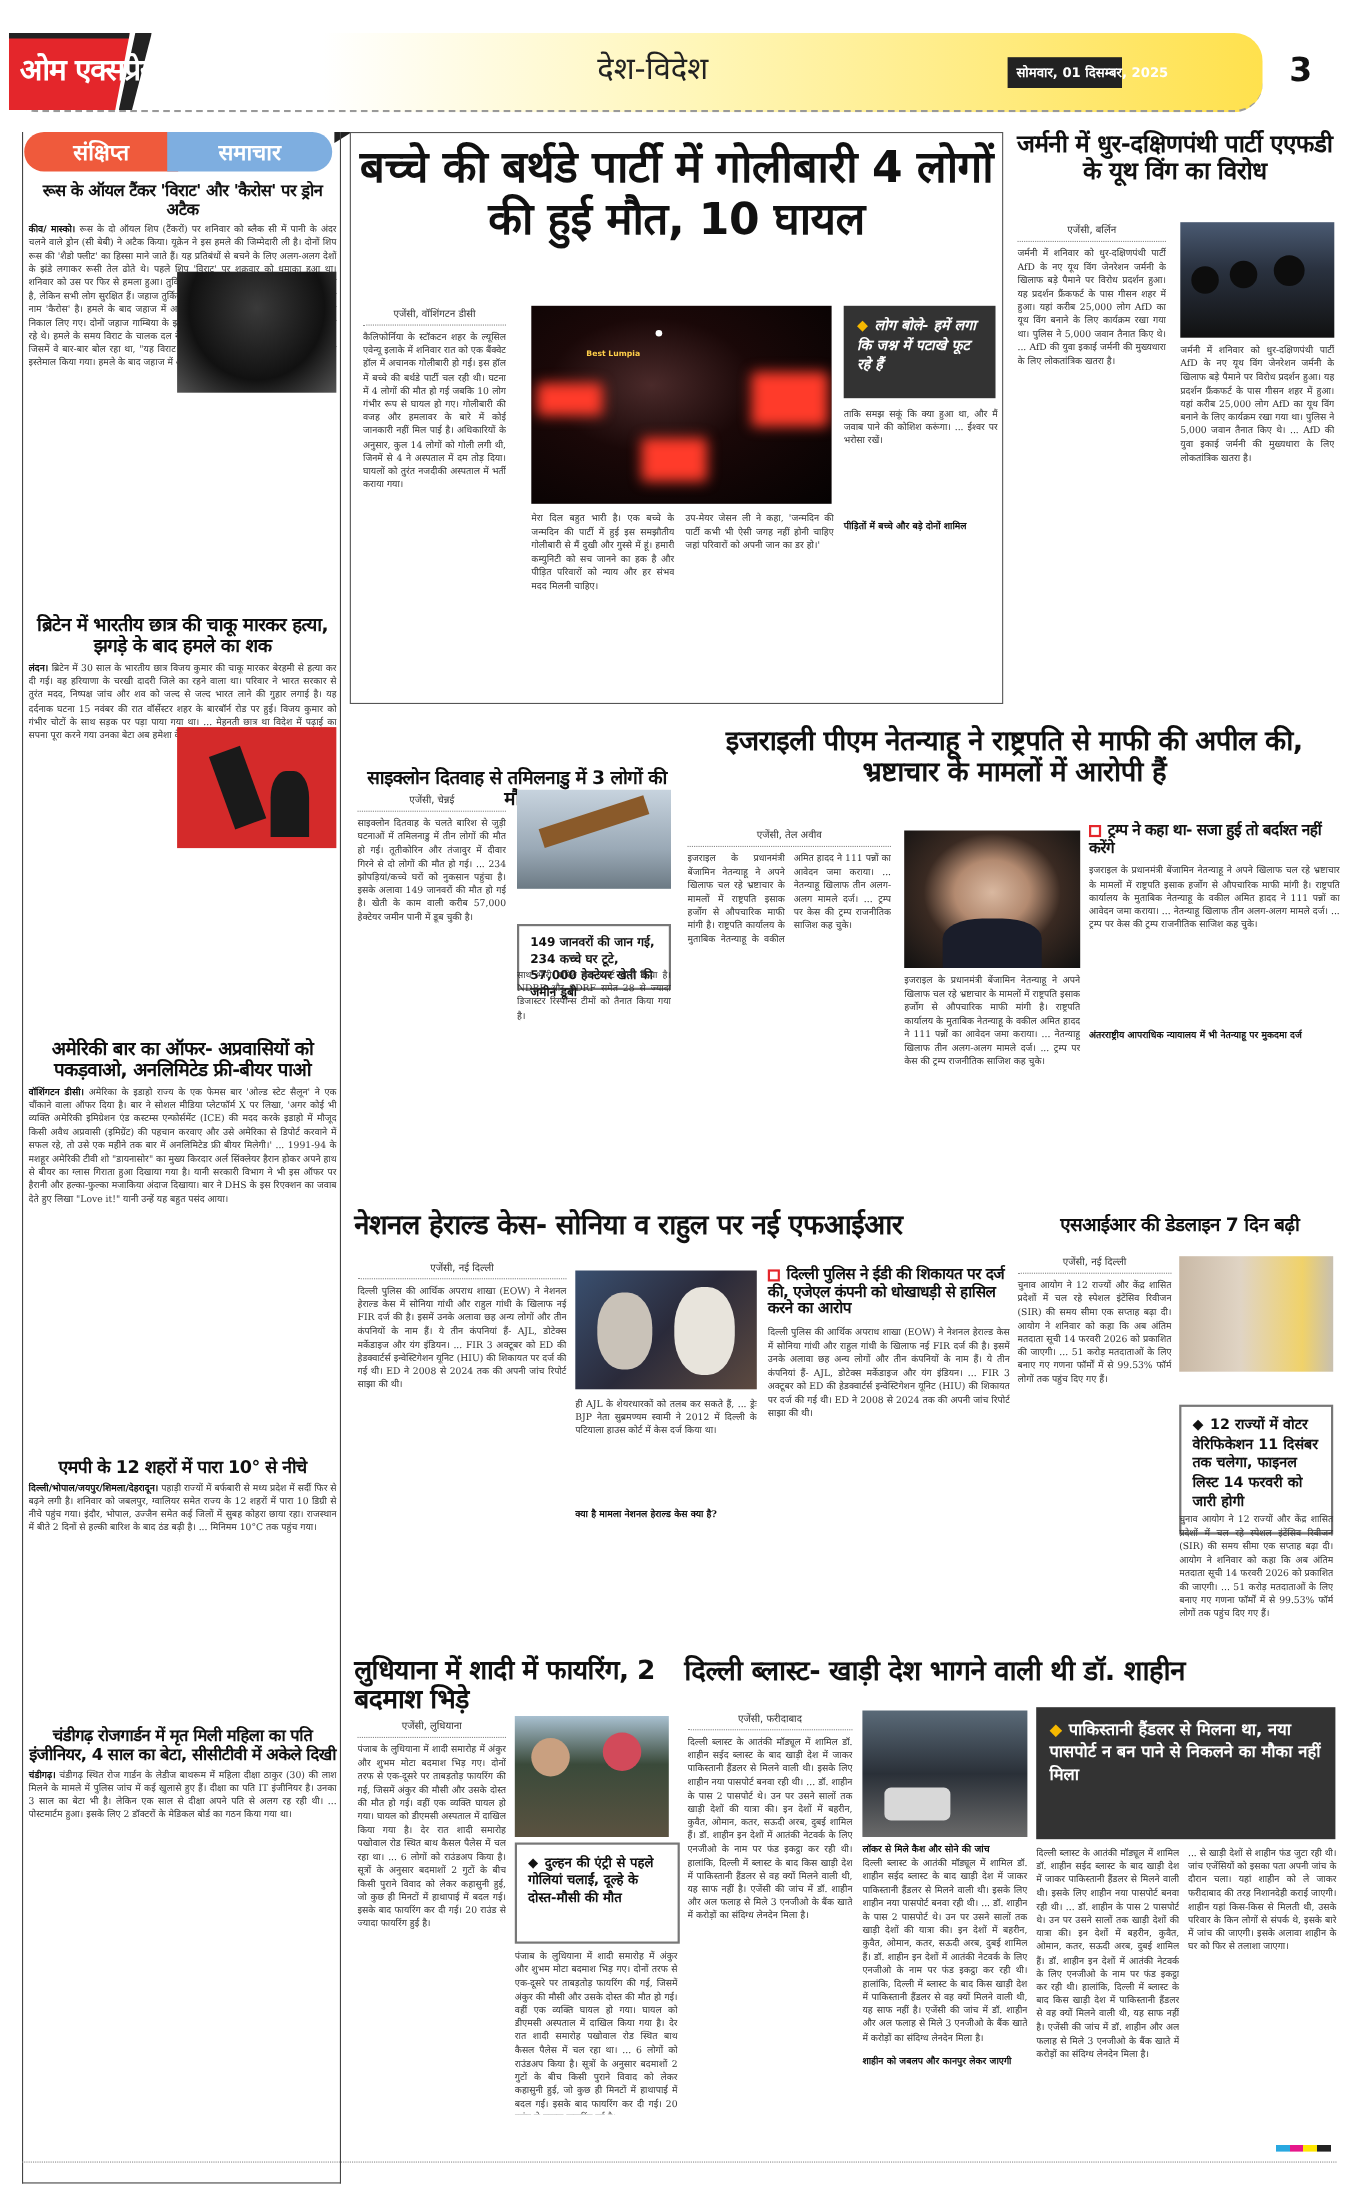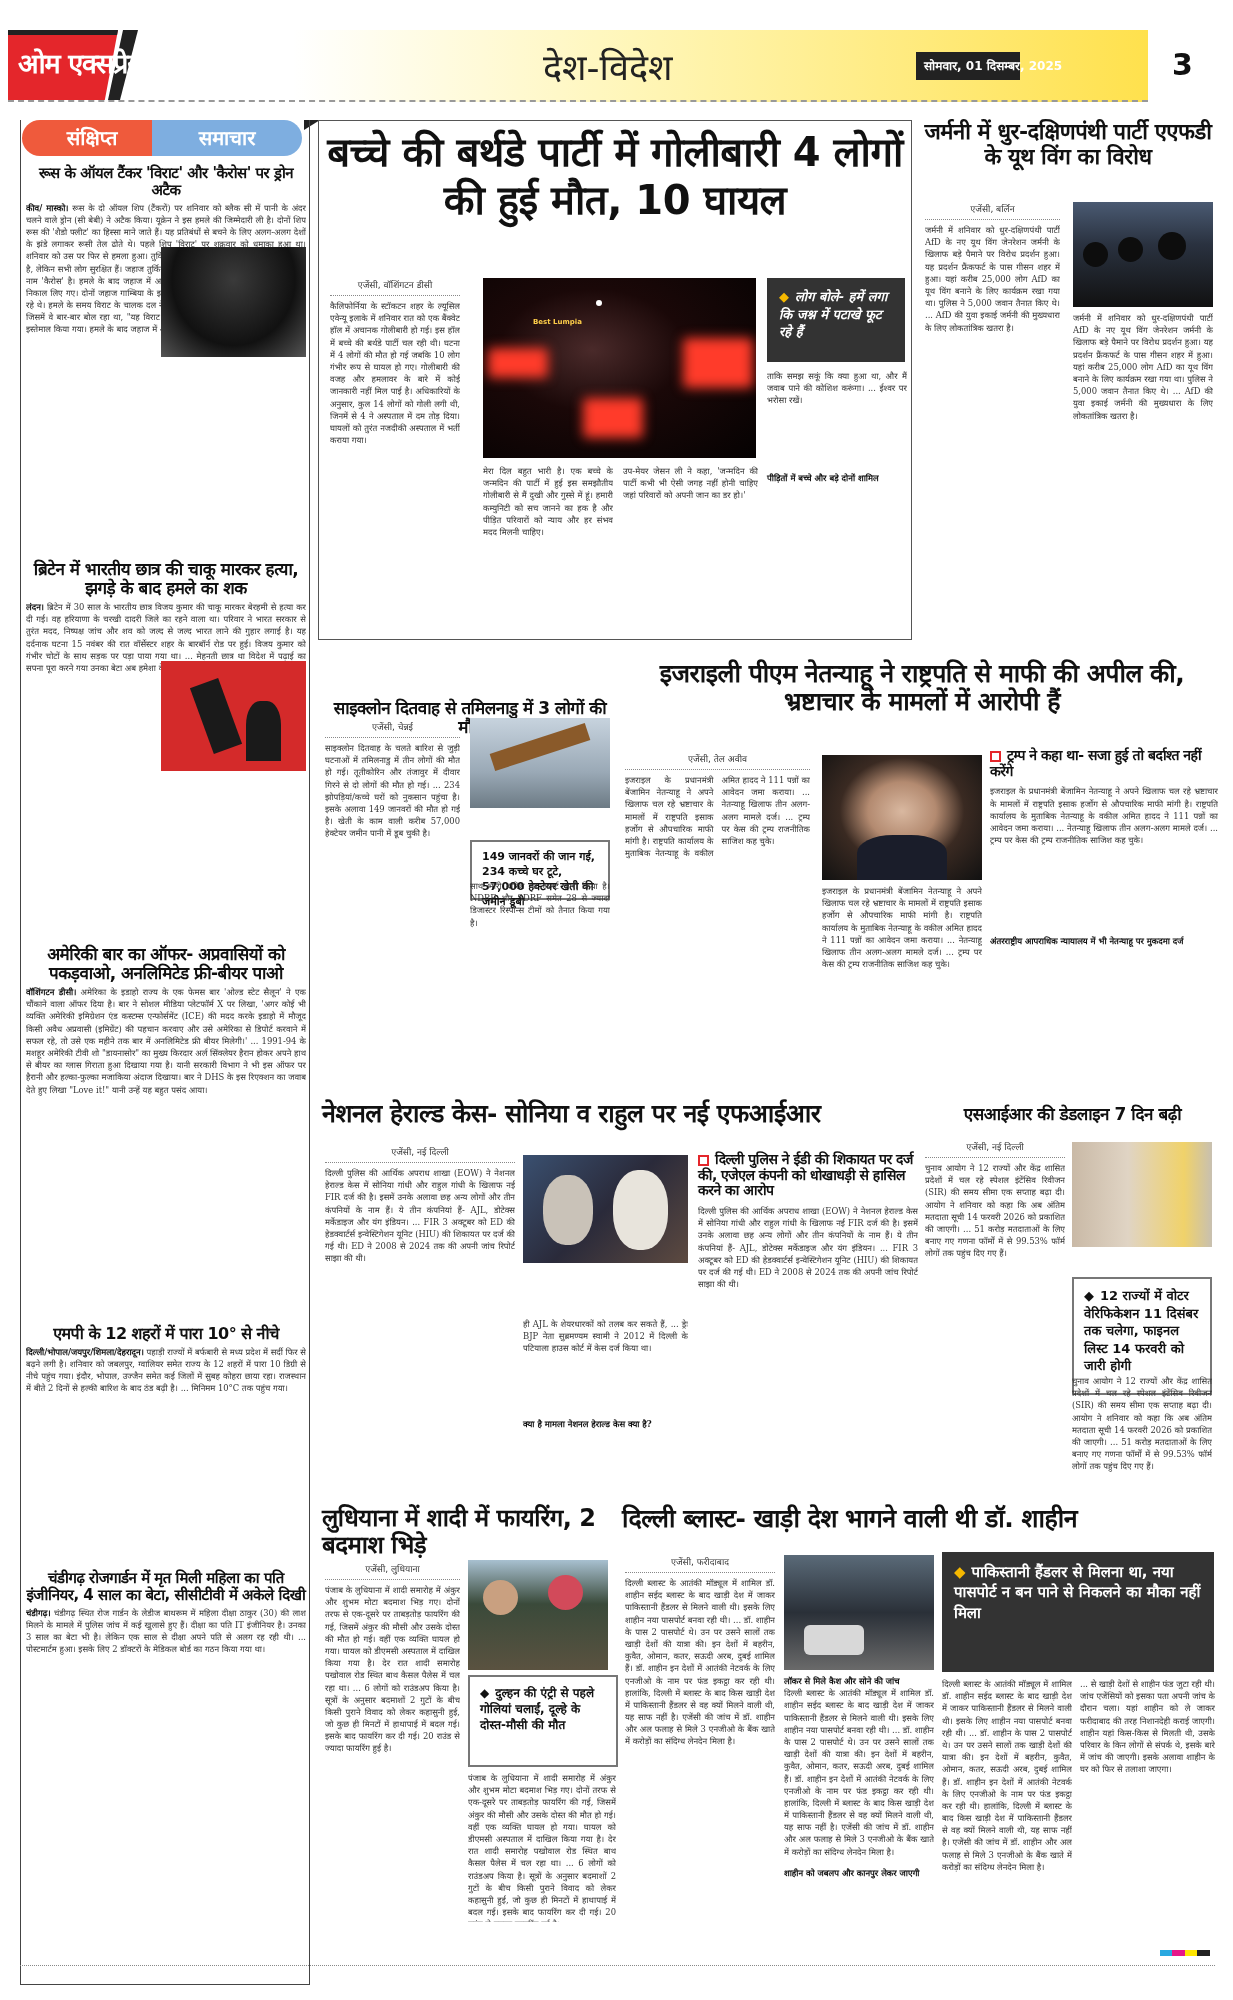--- a/index.html
+++ b/index.html
@@ -1,28 +1,28 @@
 <!DOCTYPE html>
 <html><head>
 <meta charset="utf-8">
 <style>
   * { box-sizing: border-box; margin: 0; padding: 0; }
   html, body { width: 1233px; height: 2000px; background: #ffffff; overflow: hidden; }
   body { font-family: "DejaVu Sans", "Liberation Sans", sans-serif; color: #1a1a1a; position: relative; }
 
   
   .masthead { position: absolute; left: 8px; top: 30px; width: 1140px; height: 72px;
-    background: linear-gradient(90deg, #ffffff 25%, #fff6b8 55%, #ffe14d 100%); border-bottom: 2px dashed #999; }
+    background: linear-gradient(90deg, #ffffff 25%, #fff6b8 55%, #ffe14d 100%); border-bottom: 2px dashed #999; border-radius: 26px; }
   .brand { position: absolute; left: 0; top: 0; width: 125px; height: 72px; }
   .brand-box { position: absolute; left: 0; top: 0; width: 110px; height: 70px; background: #e4262b;
     border-top: 5px solid #222; clip-path: polygon(0 0, 100% 0, 88% 100%, 0 100%); }
   .brand-shadow { position: absolute; left: 100px; top: 0; width: 30px; height: 70px; background: #222;
     clip-path: polygon(50% 0, 100% 0, 40% 100%, 0 100%); }
   .brand-text { position: absolute; left: 10px; top: 14px; color: #fff; font-weight: bold; font-size: 27px; letter-spacing: -1px; white-space: nowrap; }
-  .section-title { position: absolute; left: 535px; top: 12px; font-size: 36px; font-weight: normal; color: #222; }
+  .section-title { position: absolute; left: 535px; top: 12px; font-size: 28px; font-weight: normal; color: #222; }
   .date-box { position: absolute; left: 908px; top: 22px; width: 104px; height: 28px; background: #222; color: #fff;
     font-size: 12px; font-weight: bold; line-height: 28px; padding-left: 8px; white-space: nowrap; }
   .page-num { position: absolute; left: 1152px; top: 10px; width: 45px; height: 50px; border-radius: 50%;
     background: #fff; color: #111; font-size: 30px; font-weight: bold; text-align: center; line-height: 50px; }
 
   
   .col { position: absolute; }
   .headline { font-weight: bold; text-align: center; color: #111; line-height: 1.12; letter-spacing: -0.5px; }
   .dateline { font-size: 9px; text-align: center; color: #333; border-bottom: 1px dotted #888; padding-bottom: 4px; margin-bottom: 4px; }
   .body-text { font-family: "DejaVu Serif", "Liberation Serif", serif; font-size: 8.4px; line-height: 1.45; color: #333; text-align: justify; }
@@ -200,21 +200,21 @@
   <h2 class="headline" style="font-size:25px; text-align:left;">नेशनल हेराल्ड केस- सोनिया व राहुल पर नई एफआईआर</h2>
 </article>
 <div class="col" style="left:325px; top:1145px; width:190px;">
   <div class="dateline">एजेंसी, नई दिल्ली</div>
   <div class="body-text" style="height:335px; overflow:hidden;">दिल्ली पुलिस की आर्थिक अपराध शाखा (EOW) ने नेशनल हेराल्ड केस में सोनिया गांधी और राहुल गांधी के खिलाफ नई FIR दर्ज की है। इसमें उनके अलावा छह अन्य लोगों और तीन कंपनियों के नाम हैं। ये तीन कंपनियां हैं- AJL, डोटेक्स मर्केडाइज और यंग इंडियन। ... FIR 3 अक्टूबर को ED की हेडक्वार्टर्स इन्वेस्टिगेशन यूनिट (HIU) की शिकायत पर दर्ज की गई थी। ED ने 2008 से 2024 तक की अपनी जांच रिपोर्ट साझा की थी।</div>
 </div>
 <div class="photo" style="left:523px; top:1155px; width:165px; height:108px; background: linear-gradient(135deg,#3a5070 0%, #2a2a3a 50%, #5d4a40 100%);">
   <div style="position:absolute; left:20px; top:20px; width:50px; height:70px; border-radius:45%; background:#c9c2b8;"></div>
   <div style="position:absolute; left:90px; top:15px; width:55px; height:80px; border-radius:45%; background:#e8e4dc;"></div>
 </div>
-<div class="col" style="left:523px; top:1270px; width:165px;margin-top:48px;">
+<div class="col" style="left:523px; top:1270px; width:165px;">
   <div class="body-text" style="height:100px; overflow:hidden;">ही AJL के शेयरधारकों को तलब कर सकते हैं, ... ड्रेः BJP नेता सुब्रमण्यम स्वामी ने 2012 में दिल्ली के पटियाला हाउस कोर्ट में केस दर्ज किया था।</div>
   <div class="body-text lead">क्या है मामला नेशनल हेराल्ड केस क्या है?</div>
 </div>
 <div class="col" style="left:698px; top:1152px; width:220px;">
   <div class="headline" style="font-size:14px; text-align:left; margin-bottom:6px;">
     <span class="bullet-square"></span><span>दिल्ली पुलिस ने ईडी की शिकायत पर दर्ज की, एजेएल कंपनी को धोखाधड़ी से हासिल करने का आरोप</span>
   </div>
   <div class="body-text" style="height:240px; overflow:hidden;">दिल्ली पुलिस की आर्थिक अपराध शाखा (EOW) ने नेशनल हेराल्ड केस में सोनिया गांधी और राहुल गांधी के खिलाफ नई FIR दर्ज की है। इसमें उनके अलावा छह अन्य लोगों और तीन कंपनियों के नाम हैं। ये तीन कंपनियां हैं- AJL, डोटेक्स मर्केडाइज और यंग इंडियन। ... FIR 3 अक्टूबर को ED की हेडक्वार्टर्स इन्वेस्टिगेशन यूनिट (HIU) की शिकायत पर दर्ज की गई थी। ED ने 2008 से 2024 तक की अपनी जांच रिपोर्ट साझा की थी।</div>
 </div>
 

